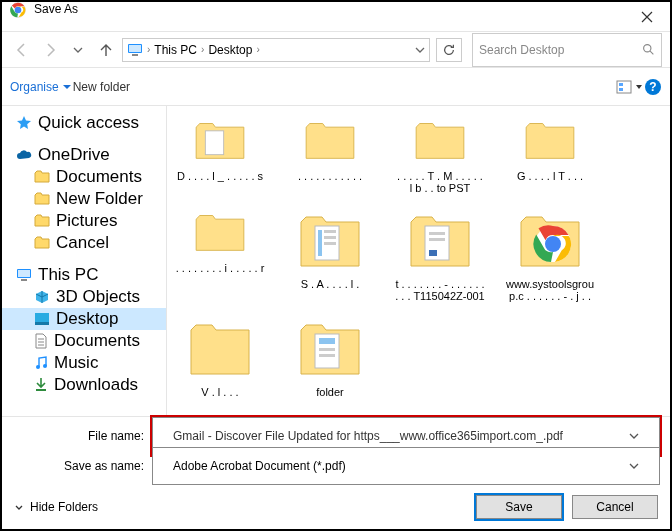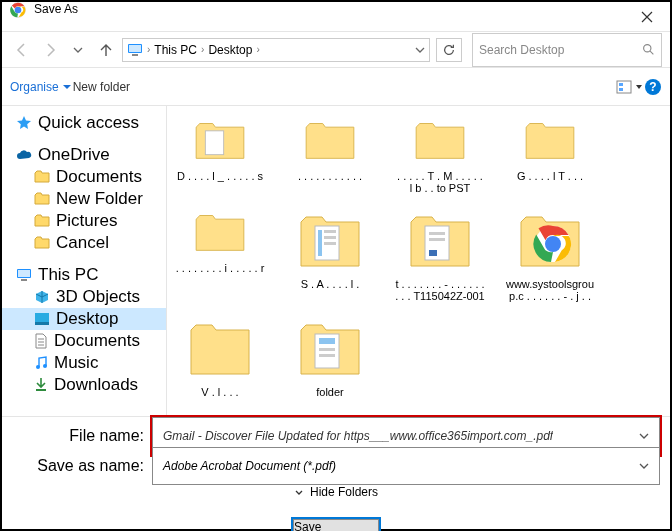--- a/index.html
+++ b/index.html
@@ -26,26 +26,26 @@
   .nav-item.root { font-weight:400; }
   .nav-item.selected { background:#cce8ff; }
   .nav-sep { height:10px; }
   .folder-view { flex:1; overflow:hidden; position:relative; }
   .items { display:flex; flex-wrap:wrap; align-content:flex-start; padding:6px 8px; gap:10px 20px; }
   .fitem { width:90px; display:flex; flex-direction:column; align-items:center; font-size:11px; text-align:center; word-break:break-word; }
   .fitem .thumb { width:70px; height:56px; display:flex; align-items:center; justify-content:center; margin-bottom:2px; }
   .fitem.row2 .thumb{height:72px}
   .bottom-form { border-top:1px solid #e5e5e5; padding:6px 10px 2px 10px; }
   .form-row { display:flex; align-items:center; height:26px; margin-bottom:4px; }
-  .form-row label { width:140px; text-align:right; font-size:16px; padding-right:8px; }
-  .form-row .field { flex:1; height:38px; border:1px solid #888; font-size:12px; display:flex; align-items:center; padding:0 10px; justify-content:space-between; background:#fff;font-style:italic; }
+  .form-row label { width:140px; text-align:right; font-size:12px; padding-right:8px; }
+  .form-row .field { flex:1; height:38px; border:1px solid #888; font-size:12px; display:flex; align-items:center; padding:0 20px; justify-content:space-between; background:#fff; }
   .form-row.hi .field{ outline:2px solid #c00; }
-  .btn-row { display:flex; align-items:center; height:44px; padding:0 12px; gap:10px;flex-direction:column; }
+  .btn-row { display:flex; align-items:center; height:44px; padding:0 12px; gap:10px; }
   .btn-row .spacer{flex:1;}
-  .win-btn { min-width:86px; height:24px; border:1px solid #888; background:#e1e1e1; font-size:12px; display:flex; align-items:center; justify-content:flex-start; }
+  .win-btn { min-width:86px; height:24px; border:1px solid #888; background:#e1e1e1; font-size:12px; display:flex; align-items:center; justify-content:center; }
   .win-btn.primary { outline:2px solid #0078d7; }
   .hide-folders { font-size:12px; display:flex; align-items:center; gap:6px; }
   svg{display:block}
 </style>
 </head>
 <body>
 
 <div class="window">
 
   <div class="titlebar">

